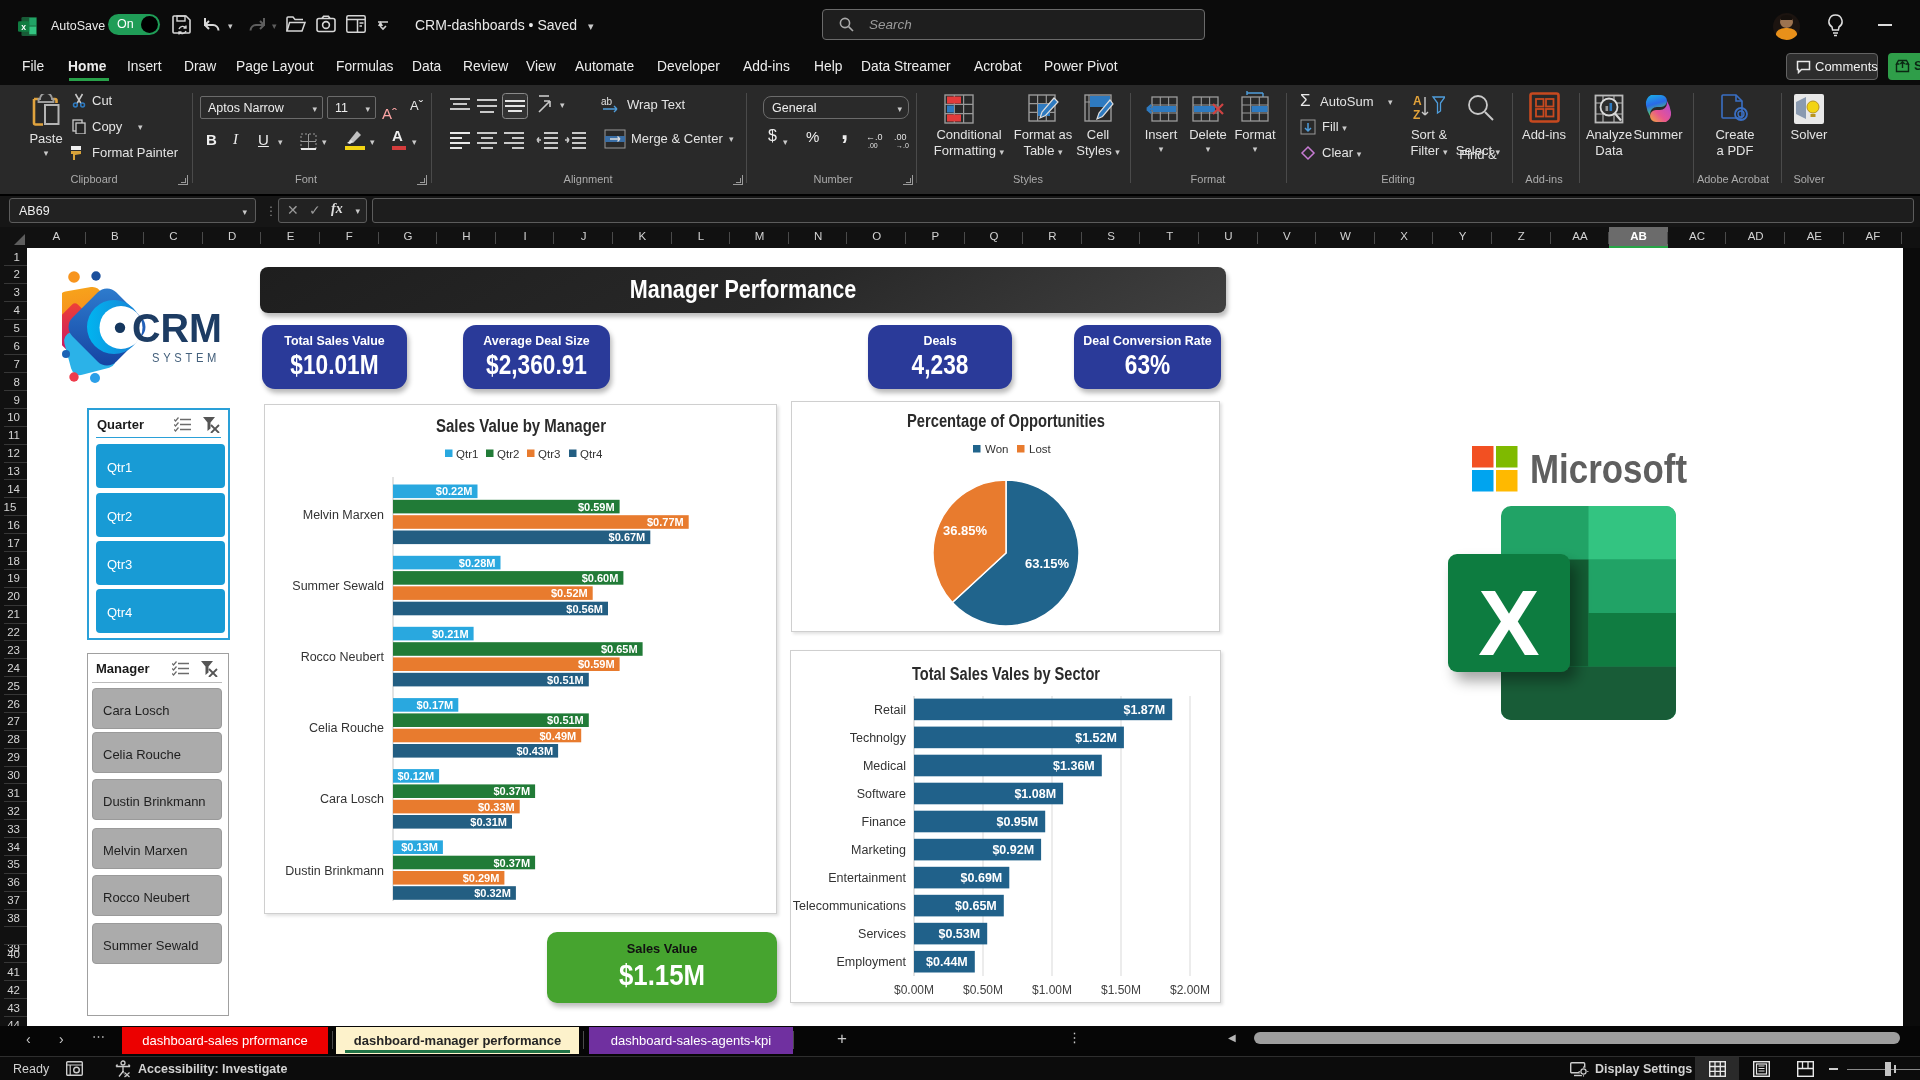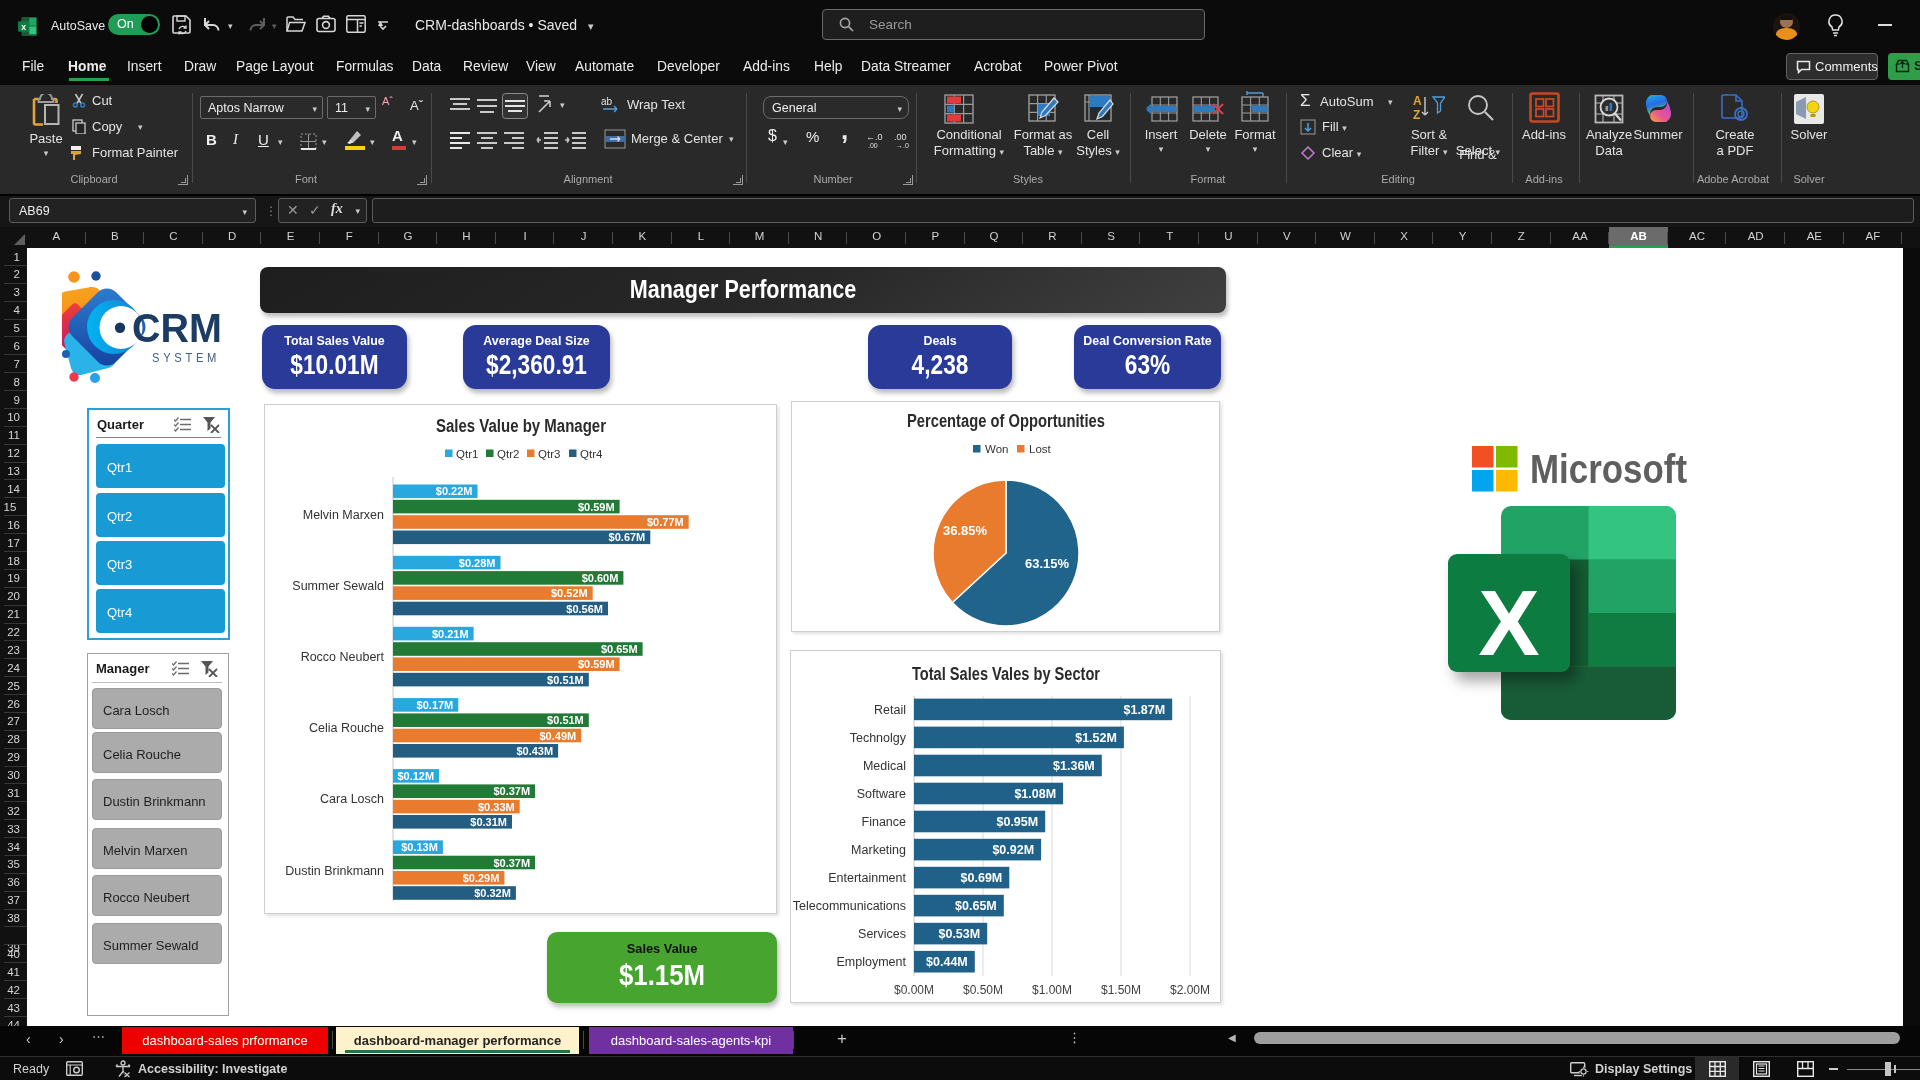--- a/index.html
+++ b/index.html
@@ -7,21 +7,21 @@
 body { font-family:"Liberation Sans", sans-serif; }
 #app { position:relative; width:1920px; height:1080px; background:#0b0b0b; }
 .abs { position:absolute; }
 
 
 #titlebar { position:absolute; left:0; top:0; width:1920px; height:55px; background:#0b0b0b; }
 #titlebar .txt { color:#e9e9e9; font-size:13.5px; }
 #autosave-pill { position:absolute; left:108px; top:14px; width:52px; height:21px; background:#1f9d57; border-radius:11px; }
 #autosave-pill span { position:absolute; left:9px; top:3px; color:#fff; font-size:12.5px; }
 #autosave-pill i { position:absolute; right:2px; top:2px; width:17px; height:17px; background:#000; border-radius:50%; }
-#searchbox { position:absolute; left:822px; top:9px; width:383px; height:31px; background:#1e1e1e; border:1px solid #6a6a6a; border-radius:4px; }
+#searchbox { position:absolute; left:822px; top:9px; width:383px; height:31px; background:#1e1e1e; border:1px solid #6a6a6a; border-radius:4px;font-style:italic; }
 #searchbox .mag { position:absolute; left:16px; top:7px; }
 #searchbox .stx { position:absolute; left:46px; top:7px; color:#9b9b9b; font-size:13.5px; }
 .tico { position:absolute; top:15px; color:#d6d6d6; }
 
 
 #menubar { position:absolute; left:0; top:55px; width:1920px; height:30px; background:#0b0b0b; }
 .mitem { position:absolute; top:4px; color:#ececec; font-size:13.8px; white-space:nowrap; }
 #home-tab { font-weight:bold; }
 #home-underline { position:absolute; left:69px; top:23px; width:40px; height:2.5px; background:#28a24a; }
 #comments-btn { position:absolute; left:1786px; top:-2px; width:92px; height:27px; background:#2d2d2d; border:1px solid #636363; border-radius:4px; color:#f0f0f0; font-size:13px; }
@@ -216,21 +216,21 @@
     <div class="rsep" style="left:192px;"></div>
 
     <div class="combo" style="left:200px;top:11px;width:123px;height:23px;">
         <span style="position:absolute;left:7px;top:4px;">Aptos Narrow</span>
         <span class="chev" style="position:absolute;right:5px;top:7px;">▾</span>
       </div>
     <div class="combo" style="left:327px;top:11px;width:49px;height:23px;">
         <span style="position:absolute;left:7px;top:4px;">11</span>
         <span class="chev" style="position:absolute;right:5px;top:7px;">▾</span>
       </div>
-    <span class="abs" style="left:382px;top:10px;color:#fca5a5;font-size:11px;">Aˆ</span>
+    <span class="abs" style="left:382px;top:20px;color:#fca5a5;font-size:15px;">Aˆ</span>
     <span class="abs" style="left:410px;top:13px;color:#e8e8e8;font-size:13px;">Aˇ</span>
     <span class="abs" style="left:206px;top:46px;color:#eee;font-weight:bold;font-size:15px;">B</span>
     <span class="abs" style="left:233px;top:46px;color:#eee;font-style:italic;font-size:15px;font-family:'Liberation Serif',serif;">I</span>
     <span class="abs" style="left:258px;top:46px;color:#eee;text-decoration:underline;font-size:15px;">U</span>
     <span class="chev abs" style="left:278px;top:52px;">▾</span>
     <svg class="abs" style="left:300px;top:48px;" width="17" height="17" viewBox="0 0 17 17">
         <rect x="1" y="1" width="15" height="15" fill="none" stroke="#9a9a9a" stroke-dasharray="2 2" stroke-width="1"></rect>
         <path d="M1 8.5 h15 M8.5 1 v15" stroke="#9a9a9a" stroke-width="1"></path>
         <path d="M1 16 h15" stroke="#e8e8e8" stroke-width="2"></path>
       </svg>

